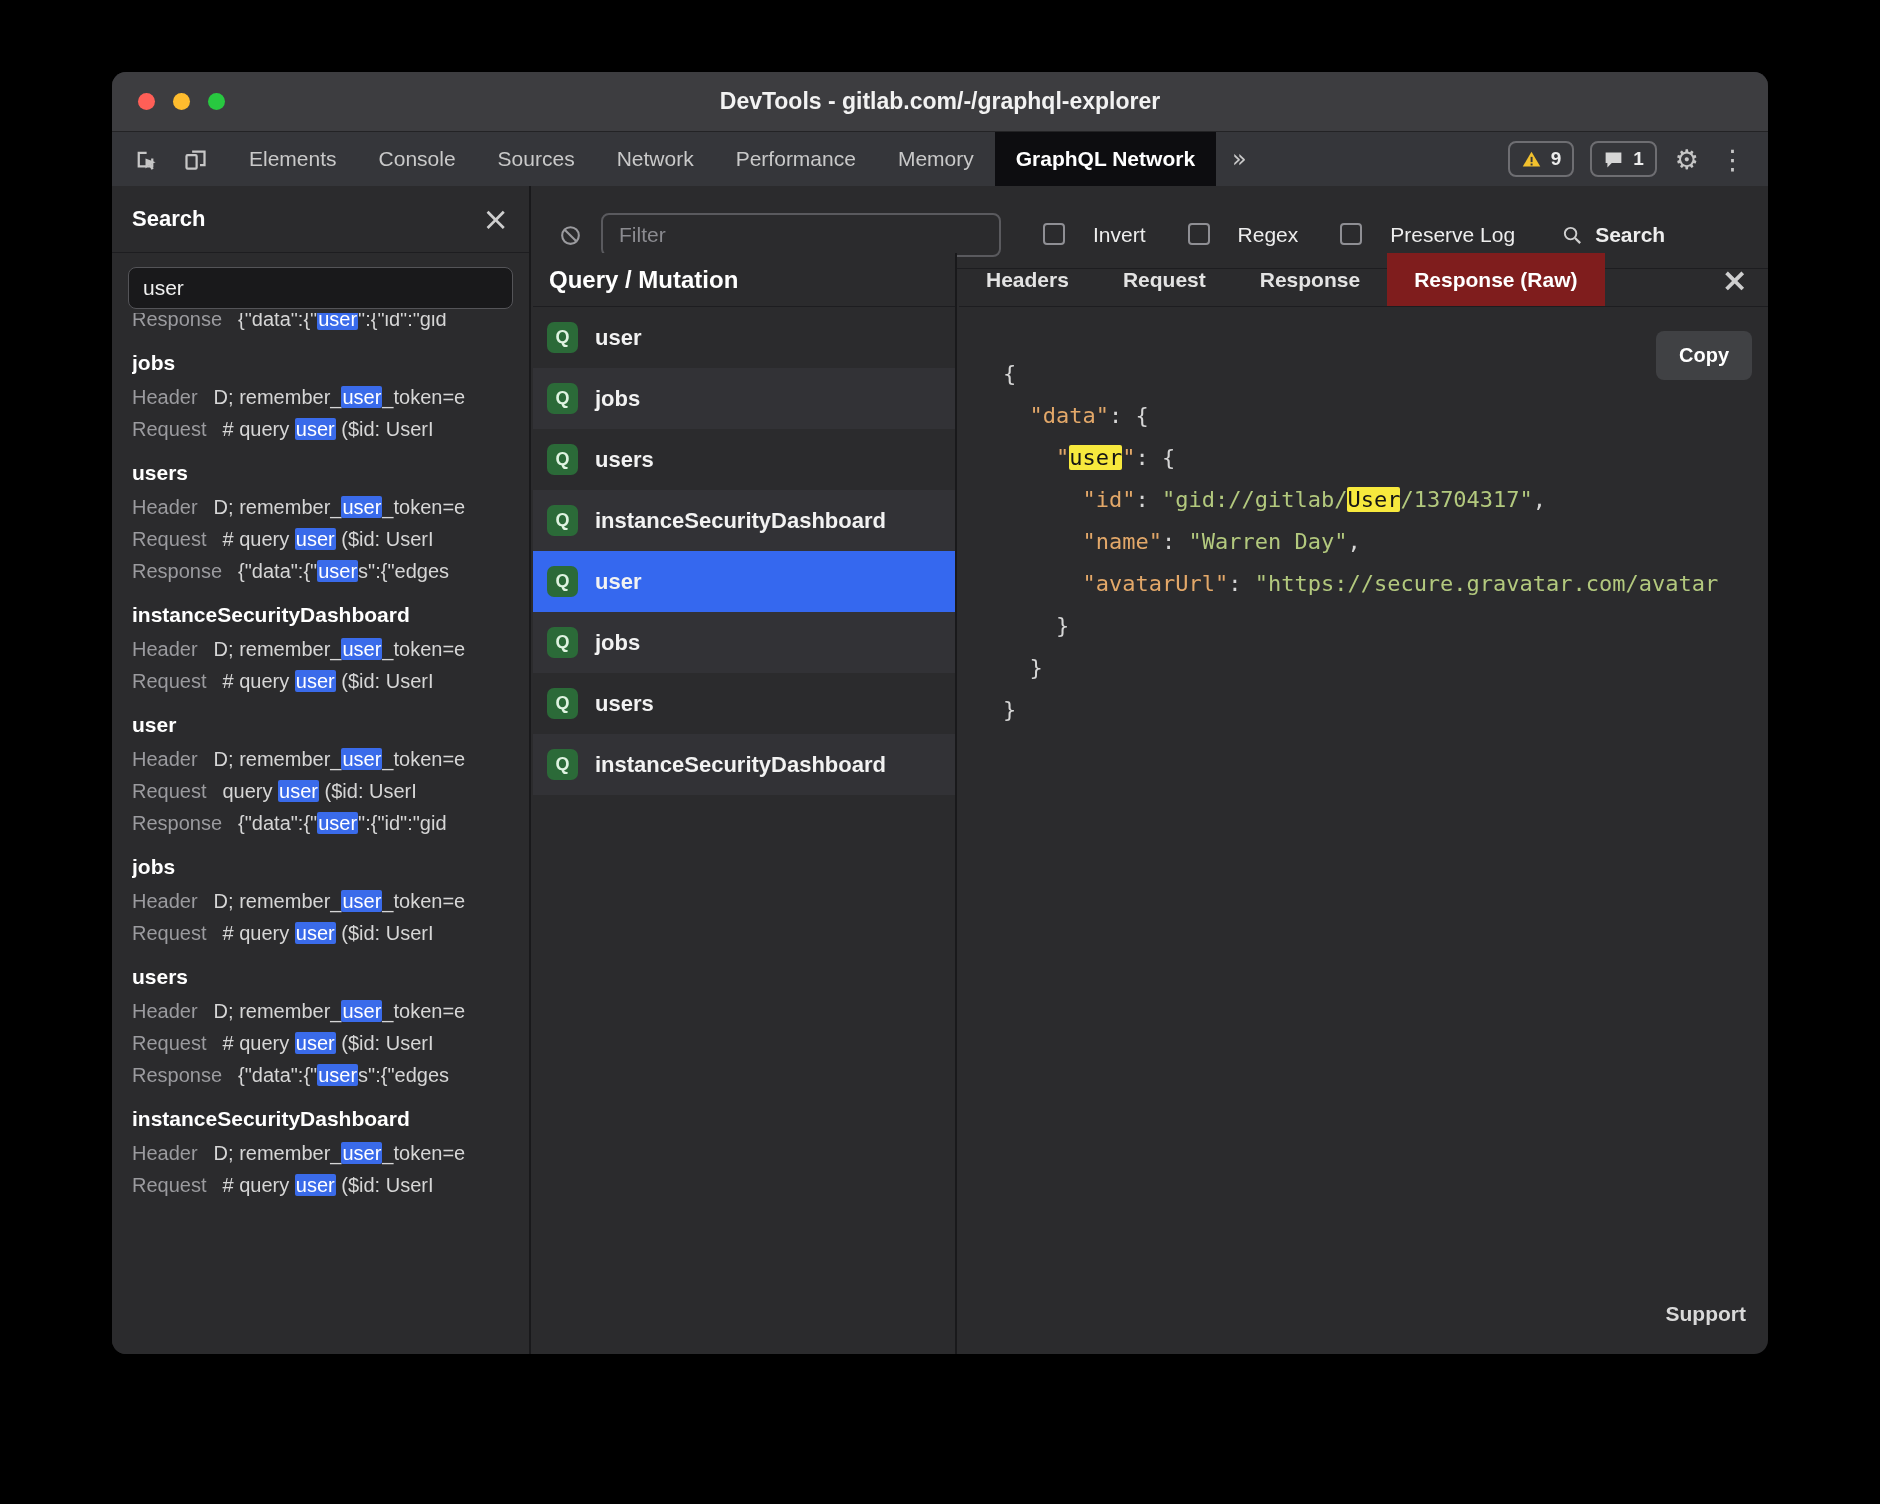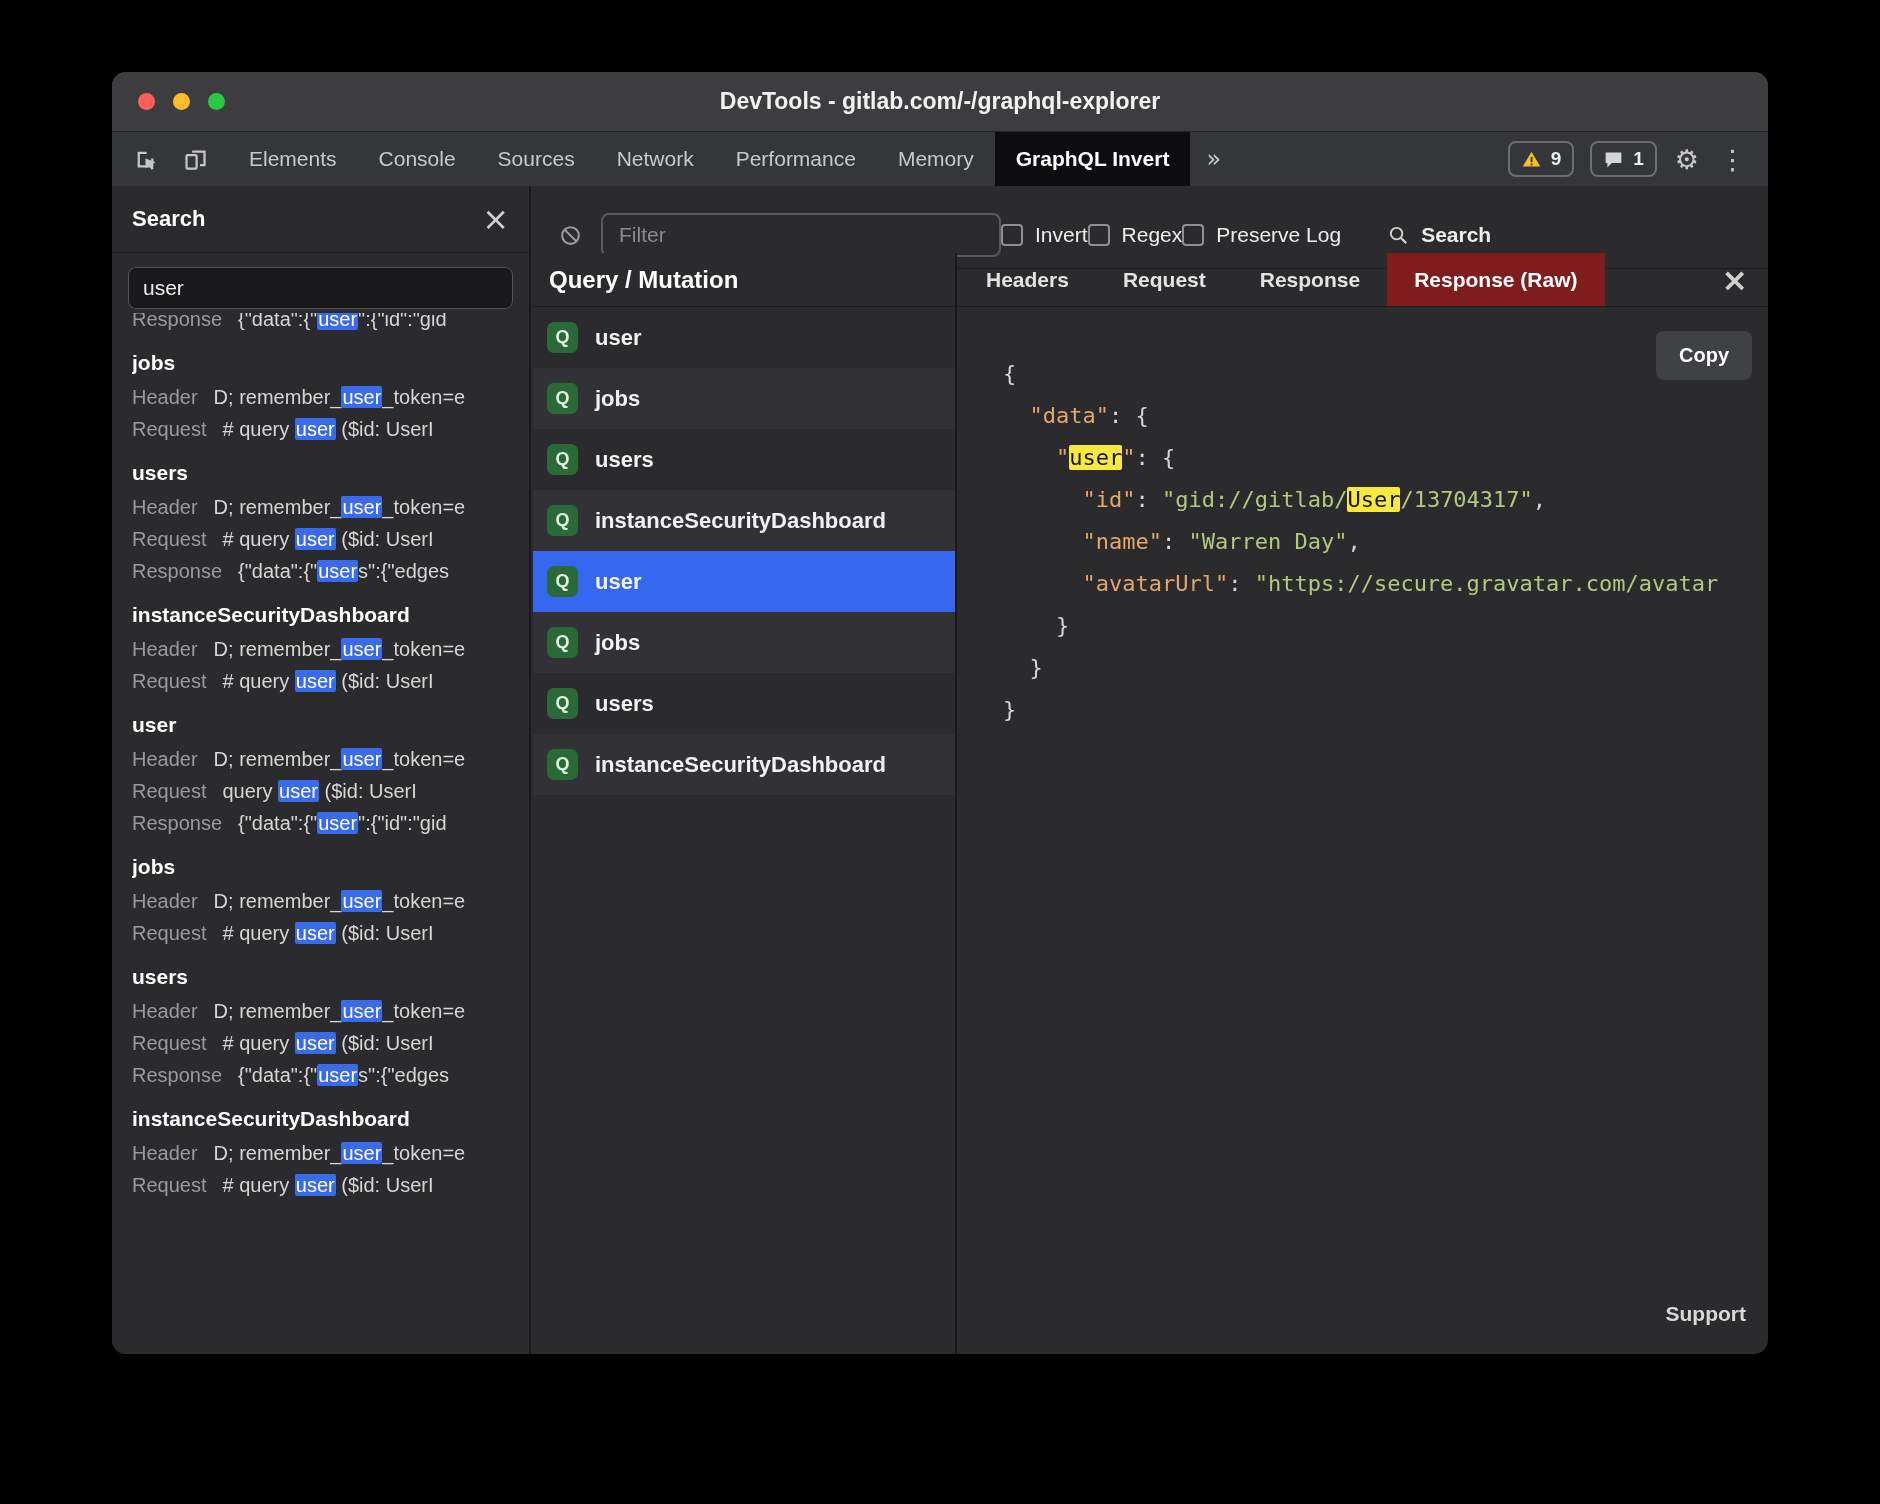--- a/index.html
+++ b/index.html
@@ -51,21 +51,21 @@
   .sr-label{color:#9b9b9f;margin-right:16px}
   .match{background:#3a6bea;color:#fff;border-radius:2px;padding:0 1px}
 
   
   .filter-row{position:absolute;left:421px;top:16px;right:0;height:67px;border-bottom:1px solid #1d1d20;
     display:flex;align-items:center;padding:0 16px}
   .filter-input{width:400px;height:44px;background:transparent;border:2px solid #5a5a5e;border-radius:8px;
     color:#eee;font-size:21px;padding:0 16px;font-family:inherit;outline:none;margin-left:10px}
   .filter-input::placeholder{color:#8b8b90}
   .filter-options{display:flex;align-items:center}
-  .chk{display:flex;align-items:center;gap:12px;}
+  .chk{display:flex;align-items:flex-start;gap:28px;margin-left:42px}
   .chk-box{width:22px;height:22px;border:2px solid #8f8f94;border-radius:4px;flex:none}
   .chk-label{color:#ededed;font-size:21px}
   .filter-search{display:flex;align-items:center;gap:11px;margin-left:46px;color:#ededed;
     font-size:21px;font-weight:600}
 
   
   .query-panel{position:absolute;left:421px;top:67px;width:424px;bottom:0;
     display:flex;flex-direction:column;border-right:2px solid #19191b;background:#2b2b2d}
   .qp-header{height:54px;border-bottom:1px solid #1d1d20;display:flex;align-items:center;
     padding:0 16px;color:#fff;font-size:24px;font-weight:700;flex:none}
@@ -127,21 +127,21 @@
         </svg>
       </span>
     </div>
     <div class="dt-tabs" data-interactable="false">
         <div class="dt-tab" data-interactable="true">Elements</div>
         <div class="dt-tab" data-interactable="true">Console</div>
         <div class="dt-tab" data-interactable="true">Sources</div>
         <div class="dt-tab" data-interactable="true">Network</div>
         <div class="dt-tab" data-interactable="true">Performance</div>
         <div class="dt-tab" data-interactable="true">Memory</div>
-        <div class="dt-tab active" data-interactable="true">GraphQL Invert</div>
+        <div class="dt-tab active" data-interactable="true">GraphQL Network</div>
       </div>
     <div class="dt-tab more" data-interactable="true">»</div>
     <div class="tab-right" data-interactable="false">
       <span class="badge" data-interactable="true">
         <span data-interactable="false">
           <svg viewBox="0 0 24 24" width="21" height="21" style="display:block">
             <path d="M12 3 L22 20 H2 Z" fill="#f2c12e"></path>
             <rect x="11" y="9" width="2.2" height="6" fill="#35363a"></rect>
             <rect x="11" y="16.6" width="2.2" height="2.2" fill="#35363a"></rect>
           </svg>

